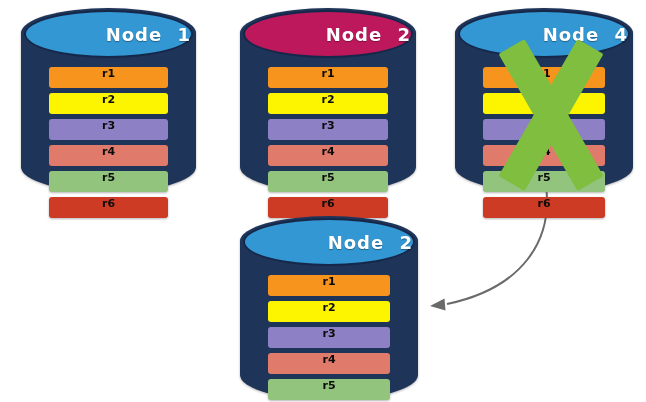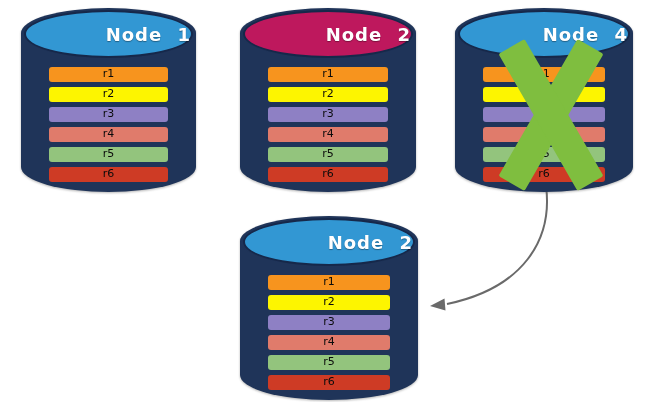--- a/index.html
+++ b/index.html
@@ -15,22 +15,22 @@
   .node-3{left:455px;top:8px;width:178px;}
   .node-4{left:240px;top:216px;width:178px;}
   .cyl-top-back{position:absolute;left:0;right:0;top:0;height:50px;border-radius:50%;}
   .cyl-body{position:absolute;left:0;right:0;top:25px;bottom:25px;}
   .cyl-bottom{position:absolute;left:0;right:0;bottom:0;height:50px;border-radius:50%;}
   .cyl-top{position:absolute;left:3px;right:3px;top:2px;height:44px;border-radius:50%;
            border:2px solid #16284A;display:flex;align-items:center;justify-content:flex-end;}
   .node-title{color:#ffffff;font-size:18px;font-weight:bold;letter-spacing:1px;
               word-spacing:8px;text-shadow:0 1px 1px rgba(0,0,0,0.35);}
   .replicas{position:absolute;left:28px;right:28px;top:59px;}
-  .replica{height:15px;margin-bottom:5px;border-radius:3px;text-align:center;
-           font-size:11px;font-weight:normal;line-height:13px;color:#0b0b0b;}
+  .replica{height:21px;margin-bottom:5px;border-radius:3px;text-align:center;
+           font-size:11px;font-weight:bold;line-height:13px;color:#0b0b0b;}
   
   .x-mark{position:absolute;left:492px;top:40px;width:118px;height:150px;z-index:5;}
   .x-stroke{position:absolute;left:44px;top:-4px;width:30px;height:158px;border-radius:2px;}
   .x-a{transform:rotate(30deg);}
   .x-b{transform:rotate(-30deg);}
   
   .arrow-layer{position:absolute;left:0;top:0;z-index:1;}
 </style>
 </head>
 <body>

